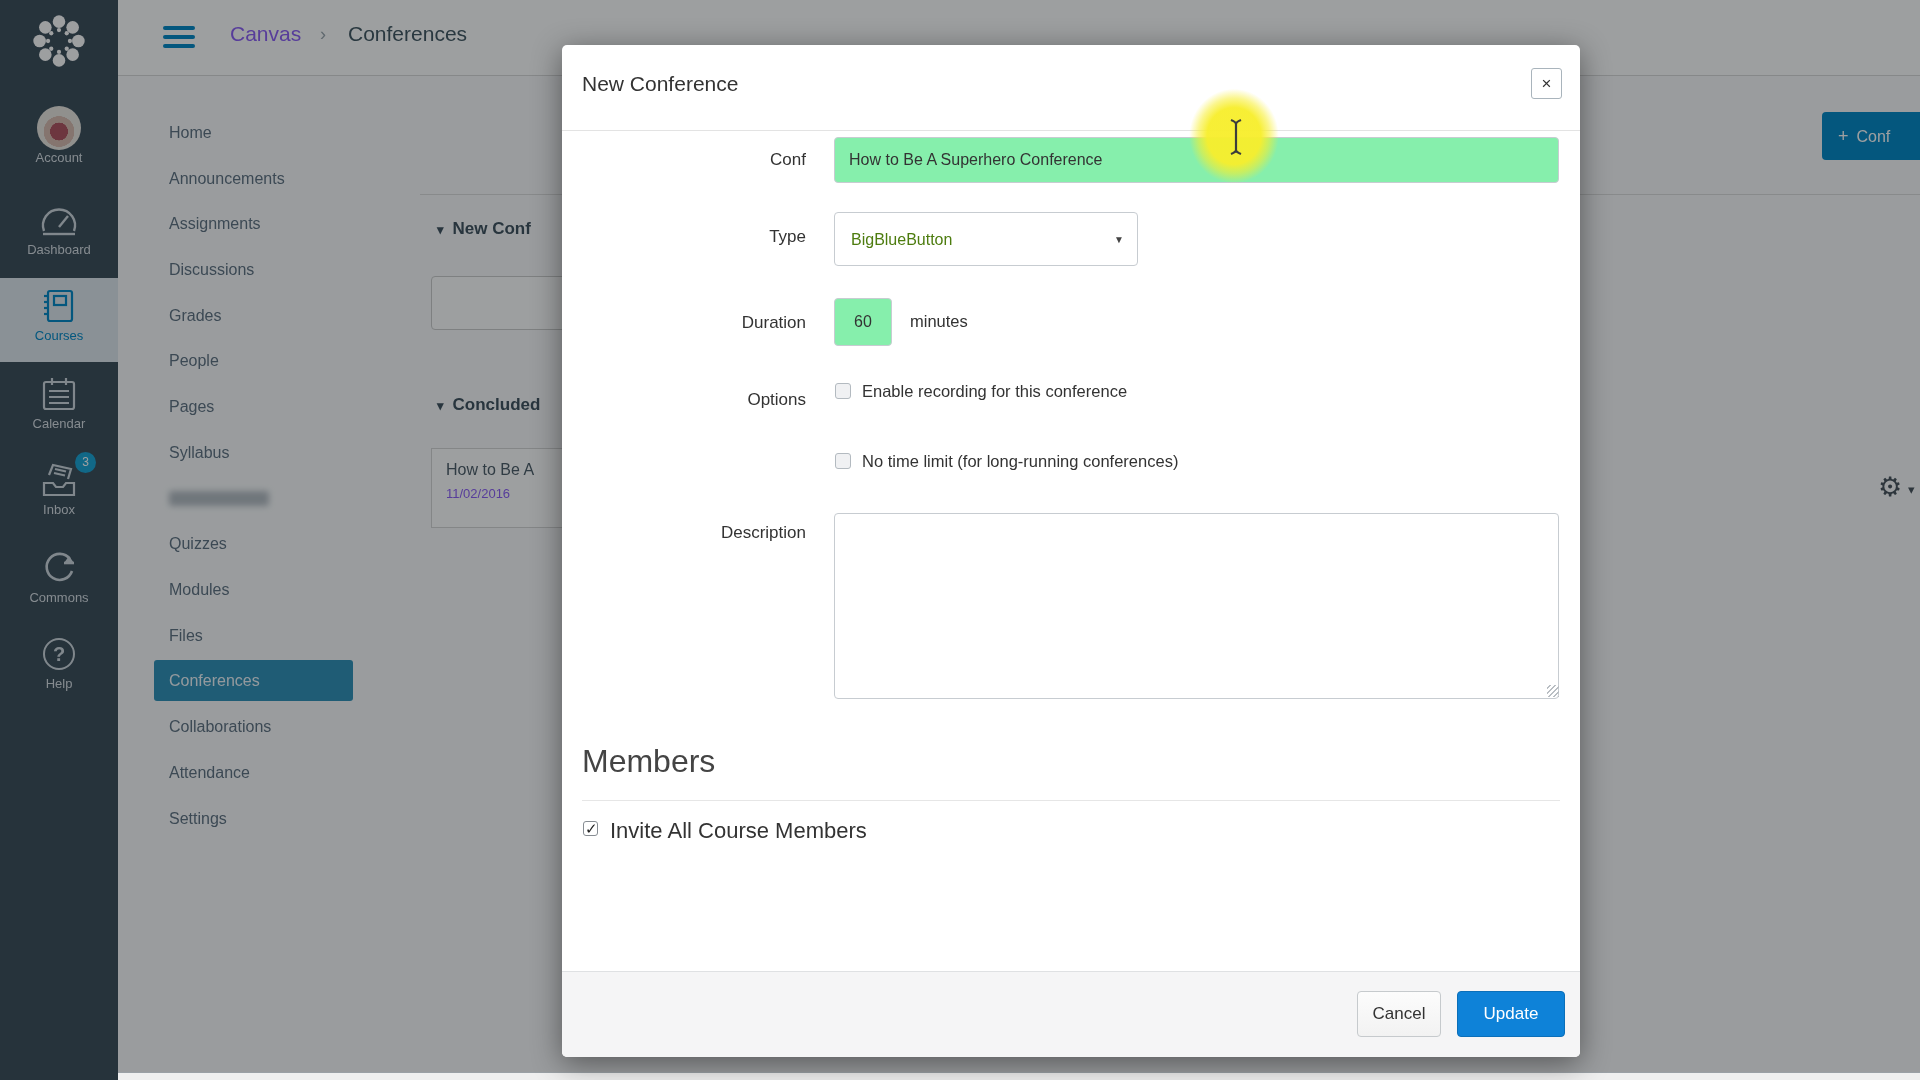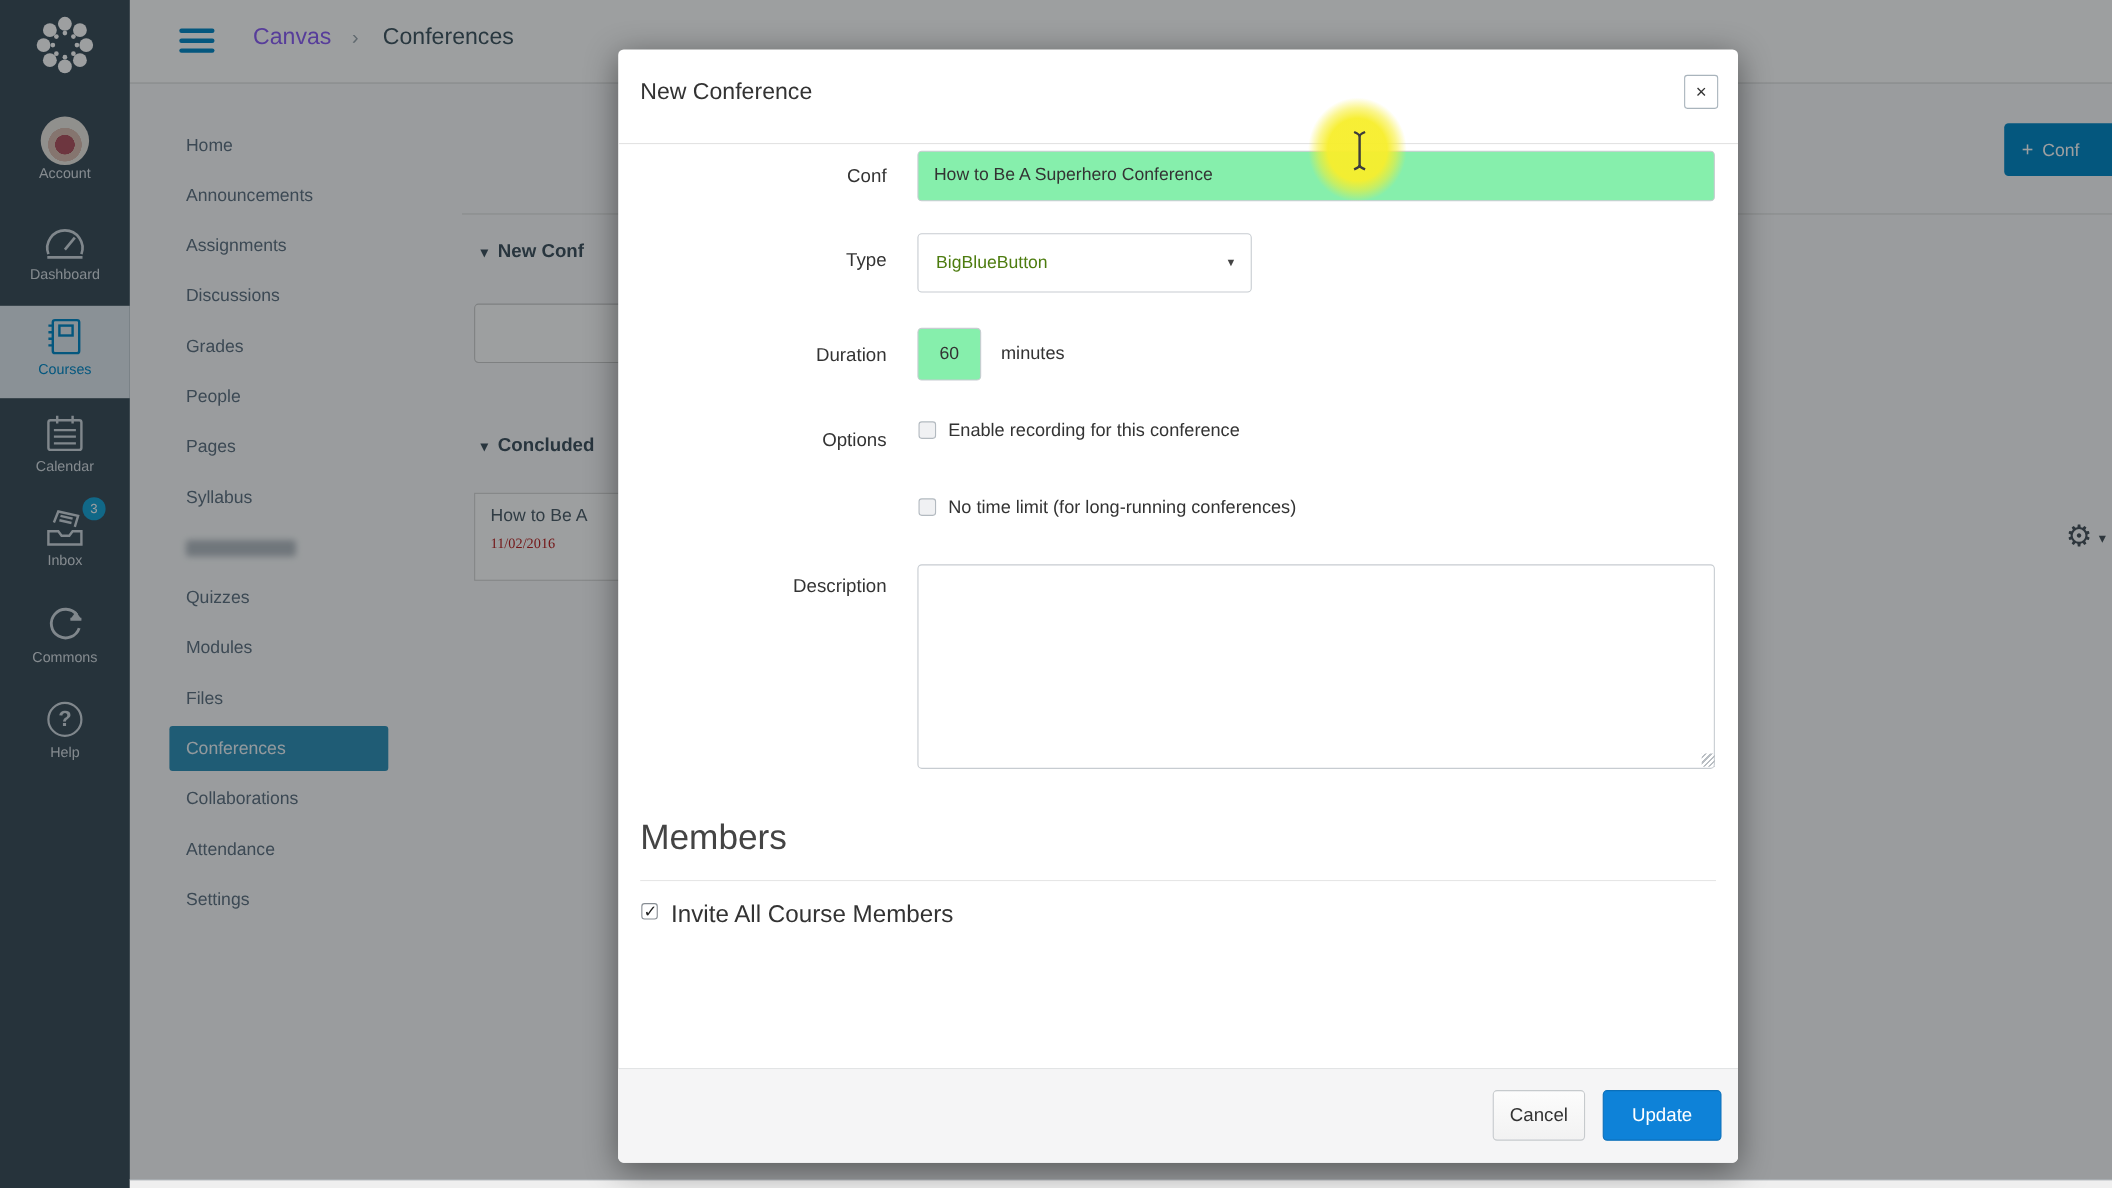--- a/index.html
+++ b/index.html
@@ -36,21 +36,21 @@
   .cnav-item.active { background:#2e8fb8; color:#eef6fa; }
   .blur-blob { display:inline-block; width:100px; height:15px; margin-top:13px; background:#7b8793;
      opacity:.55; filter:blur(3px); border-radius:3px; }
 
   
   .section-head { position:absolute; font-size:17px; font-weight:bold; color:#3d4f5c; cursor:pointer; white-space:nowrap; }
   .section-head .tri { font-size:13px; margin-right:9px; color:#3d4f5c; }
   .bg-box { position:absolute; background:#fff; border:1px solid #ccc; border-radius:4px; }
   .bg-card { position:absolute; background:#fff; border:1px solid #d5d5d5; padding:12px 0 0 14px; }
   .bg-card .t { font-size:16px; color:#4a5a66; white-space:nowrap; }
-  .bg-card .d { font-size:13px; color:#b91c1c; margin-top:7px;font-family:Liberation Serif, serif; }
+  .bg-card .d { font-size:13px; color:#8b5cf6; margin-top:7px; }
   .gear { position:absolute; font-size:27px; color:#46515a; cursor:pointer; line-height:27px; }
   .gear-caret { position:absolute; font-size:13px; color:#46515a; cursor:pointer; }
   .new-conf-btn { position:absolute; left:1822px; top:112px; width:130px; height:48px; background:#0087c7;
      border:none; border-radius:4px; color:#fff; font-size:16px; text-align:left; padding-left:16px; cursor:pointer; }
   .new-conf-btn .plus { font-size:18px; margin-right:8px; }
   .hdiv { position:absolute; background:#dcdcdc; height:1px; }
 
   
   #overlay { position:absolute; inset:0; background:rgba(10,14,18,0.40); z-index:10; }
   #modal { position:absolute; left:562px; top:45px; width:1018px; height:1012px; background:#fff;

